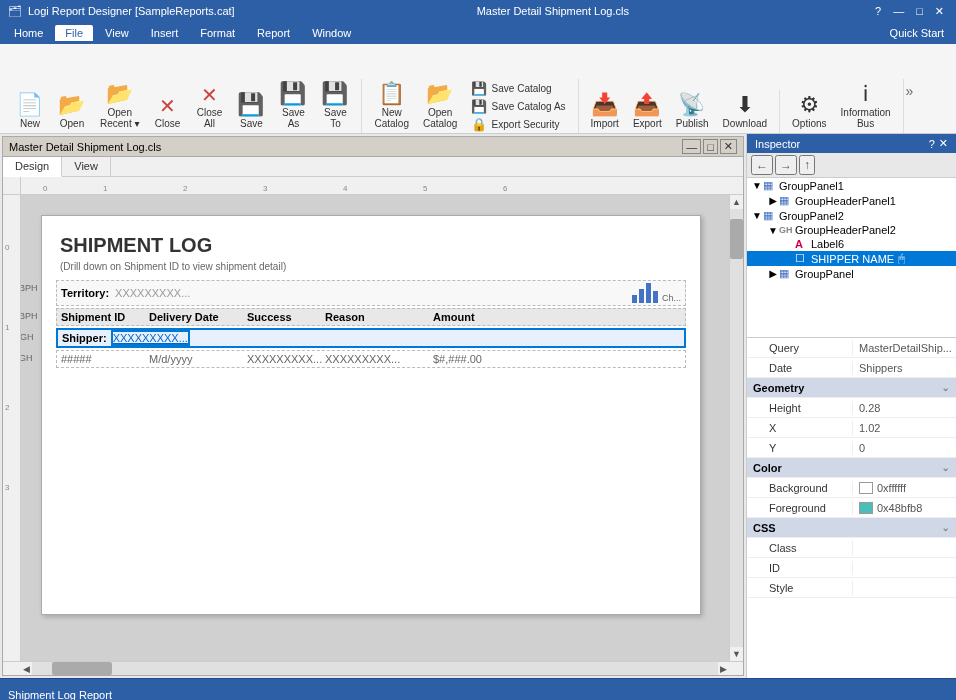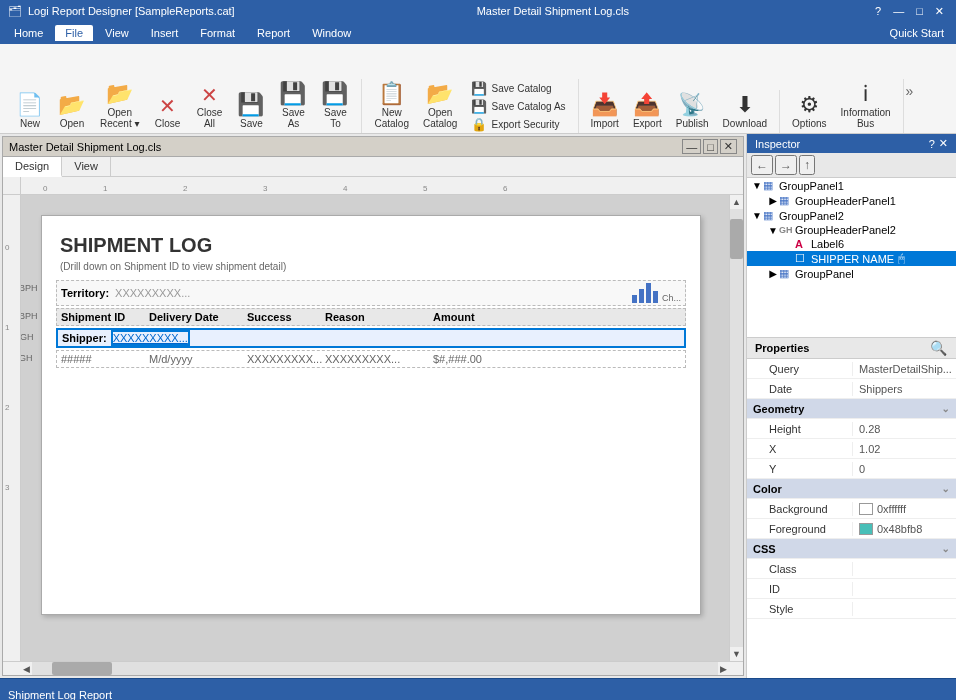--- a/index.html
+++ b/index.html
@@ -394,24 +394,20 @@
         <span style="font-size:11px; margin-left:4px;">🖱</span>
       </div>
 
       <div class="tree-item" style="padding-left:20px;">
         <span class="tree-toggle">▶</span>
         <span class="tree-icon" style="color:#4472c4;">▦</span>
         <span class="tree-label">GroupPanel</span>
       </div>
     </div>
 
-    <div class="props-title">
-      <span>Properties</span>
-      <span class="props-search">🔍</span>
-    </div>
     <div class="props-area">
 
       <div class="prop-row">
         <div class="prop-name">Query</div>
         <div class="prop-value">MasterDetailShip...</div>
       </div>
       <div class="prop-row">
         <div class="prop-name">Date</div>
         <div class="prop-value">Shippers</div>
       </div>

